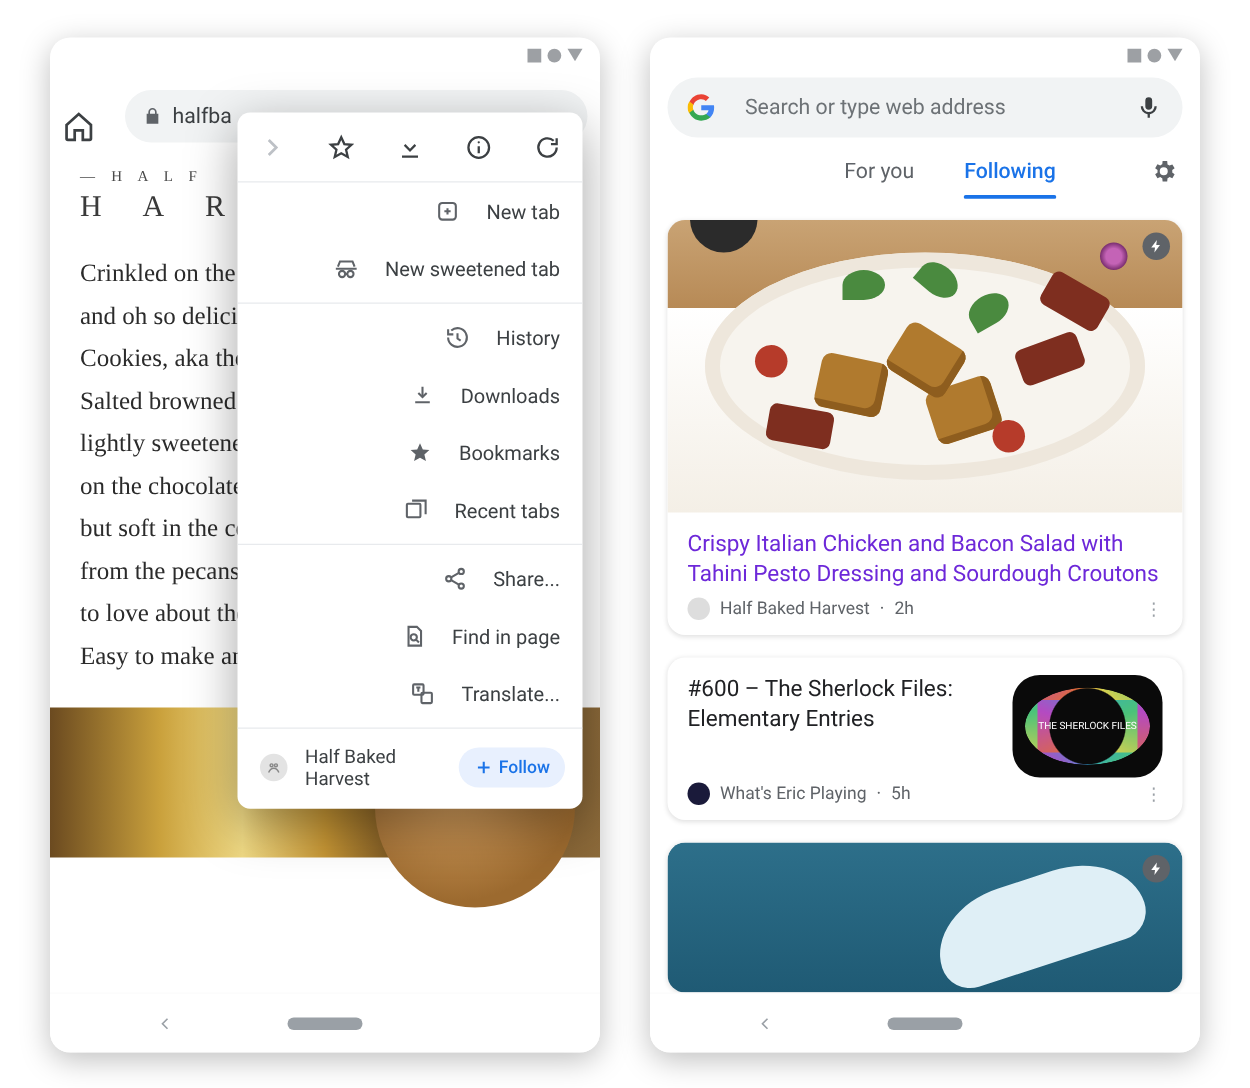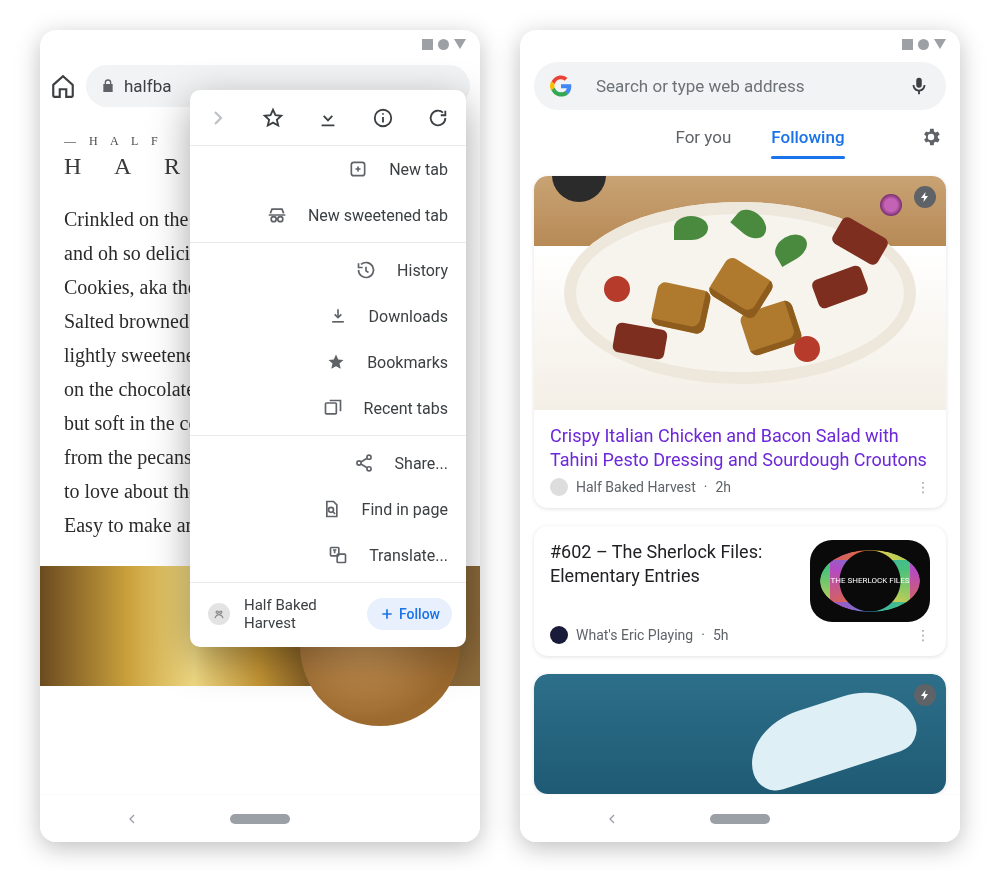--- a/index.html
+++ b/index.html
@@ -31,21 +31,21 @@
     gap: 5px;
     padding-right: 14px;
     color: #8e9194;
   }
   .status-sq { width: 11px; height: 11px; background:#9da0a4; }
   .status-circ { width:11px; height:11px; border-radius:50%; background:#9da0a4;}
   .status-tri { width:0; height:0; border-left:6px solid transparent; border-right:6px solid transparent; border-top:10px solid #9da0a4;}
 
   
   .addr-row {
-    height:56px; display:flex; align-items:center; padding:0 10px; gap:10px;
+    height:56px; display:flex; align-items:flex-end; padding:0 10px; gap:24px;
   }
   .addr-home { width:26px; height:26px; color:#3c4043; }
   .addr-field {
     flex:1; background:#f1f3f4; border-radius:22px; height:42px;
     display:flex; align-items:center; gap:8px; padding:0 14px;
     color:#3c4043; font-size:17px; overflow:hidden;
   }
   .lock-icon { width:16px; height:16px; color:#5f6368; flex:0 0 auto; }
   .addr-url { white-space:nowrap; overflow:hidden; }
 
@@ -399,21 +399,21 @@
         <span class="favi"></span>
         <span>Half Baked Harvest</span>
         <span>·</span>
         <span>2h</span>
         <span class="dots">⋮</span>
       </div>
     </div>
 
     <div class="card">
       <div class="card2">
-        <div class="txt">#602 – The Sherlock Files: Elementary Entries</div>
+        <div class="txt">#600 – The Sherlock Files: Elementary Entries</div>
         <div class="thumb">
           <div class="ring"></div>
           <div class="label">THE SHERLOCK FILES</div>
         </div>
       </div>
       <div class="card-meta">
         <span class="favi" style="background:#1a1a3a;"></span>
         <span>What's Eric Playing</span>
         <span>·</span>
         <span>5h</span>

